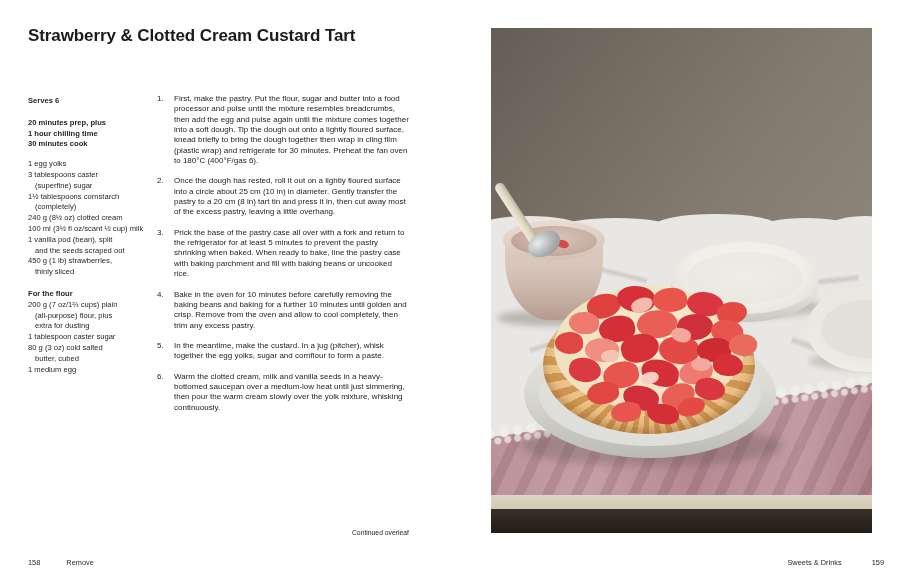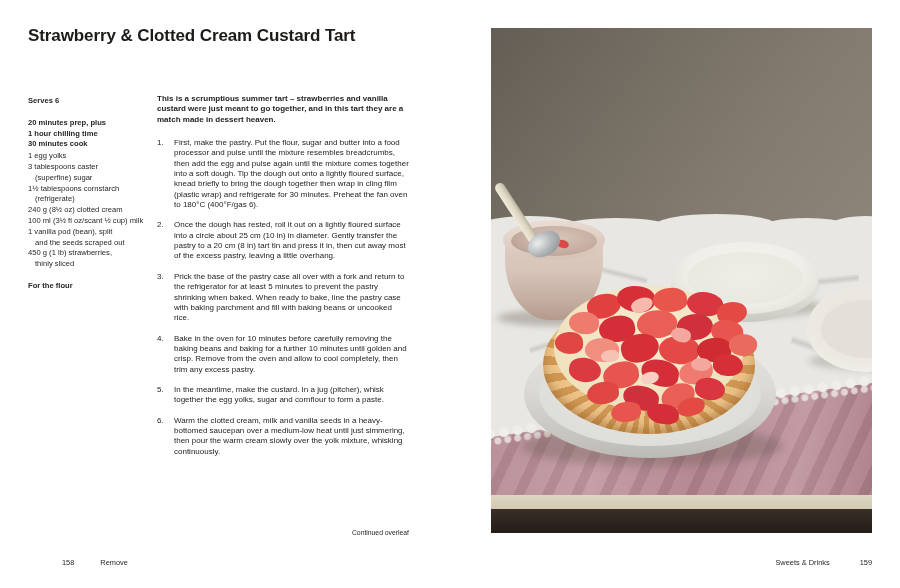--- a/index.html
+++ b/index.html
@@ -3,35 +3,35 @@
 <meta charset="utf-8">
 <style>
   html,body{margin:0;padding:0;}
   body{width:900px;height:588px;background:#ffffff;font-family:"Liberation Sans","DejaVu Sans",sans-serif;color:#221f1c;position:relative;overflow:hidden;}
   .page{position:absolute;inset:0;border-radius:30px;}
   .title{position:absolute;left:28px;top:26px;margin:0;font-size:17px;font-weight:700;letter-spacing:-0.1px;color:#1d1b18;white-space:nowrap;}
   
   .meta{position:absolute;left:28px;top:96px;width:132px;font-size:7.6px;line-height:10.8px;color:#2a2724;}
   .meta div{white-space:nowrap;}
   .serves{font-weight:700;margin-bottom:11px;}
-  .times{font-weight:700;margin-bottom:1px;}
+  .times{font-weight:700;margin-bottom:9px;}
   .iline.indent{padding-left:7px;}
   .pastry-head{font-weight:700;margin-top:11px;}
   
   .method{position:absolute;left:157px;top:94px;width:252px;font-size:8px;line-height:10.35px;color:#262320;}
   .intro{font-weight:700;margin:0 0 13px 0;}
   ol.steps{list-style:none;margin:0;padding:0;}
   li.step{display:flex;margin-bottom:10px;}
   .step-num{flex:0 0 17px;}
   .step-text{flex:1;}
   .continued{position:absolute;left:157px;top:529px;width:252px;text-align:right;font-size:6.8px;color:#2a2724;}
   
   .footer-left{position:absolute;left:28px;top:558px;font-size:7.4px;color:#2a2724;}
-  .footer-left .fnum{margin-right:26px;margin-left:34px;}
-  .footer-right{position:absolute;right:28px;top:558px;font-size:7.4px;color:#2a2724;}
+  .footer-left .fnum{margin-right:26px;}
+  .footer-right{position:absolute;right:16px;top:558px;font-size:7.4px;color:#2a2724;}
   .footer-right .fsec{margin-right:30px;}
   
   .photo{position:absolute;left:491px;top:28px;width:381px;height:505px;margin:0;overflow:hidden;background:#e8e7e3;}
   .photo div{position:absolute;}
   .wall{left:0;top:0;width:100%;height:216px;background:linear-gradient(128deg,#635e55 0%,#756e63 35%,#837b6f 65%,#8d8579 100%);}
   .cloth{left:0;top:196px;width:100%;height:276px;background:#e8e7e3;}
   .bump{background:#e8e7e3;border-radius:50%;}
   .b1{left:-12px;top:188px;width:100px;height:20px;}
   .b2{left:70px;top:190px;width:110px;height:18px;}
   .b3{left:165px;top:186px;width:120px;height:22px;}
@@ -100,33 +100,42 @@
     <div class="tline">20 minutes prep, plus</div>
         <div class="tline">1 hour chilling time</div>
         <div class="tline">30 minutes cook</div>
       </div>
     <div class="ing">
 
     <div class="iline">1 egg yolks</div>
         <div class="iline">3 tablespoons caster</div>
         <div class="iline indent">(superfine) sugar</div>
         <div class="iline">1½ tablespoons cornstarch</div>
-        <div class="iline indent">(refrigerate)</div>
+        <div class="iline indent">(completely)</div>
         <div class="iline">240 g (8½ oz) clotted cream</div>
         <div class="iline">100 ml (3½ fl oz/scant ½ cup) milk</div>
         <div class="iline">1 vanilla pod (bean), split</div>
         <div class="iline indent">and the seeds scraped out</div>
         <div class="iline">450 g (1 lb) strawberries,</div>
         <div class="iline indent">thinly sliced</div>
       </div>
     <div class="pastry-head">For the flour</div>
+    <div class="ing">
+
+    <div class="iline">200 g (7 oz/1⅔ cups) plain</div>
+        <div class="iline indent">(all-purpose) flour, plus</div>
+        <div class="iline indent">extra for dusting</div>
+        <div class="iline">1 tablespoon caster sugar</div>
+        <div class="iline">80 g (3 oz) cold salted</div>
+        <div class="iline indent">butter, cubed</div>
+        <div class="iline">1 medium egg</div>
+      </div>
   </aside>
 
   <main class="method">
-    <p class="intro">This is a scrumptious summer tart – strawberries and vanilla custard were just meant to go together, and in this tart they are a match made in dessert heaven.</p>
     <ol class="steps">
 
         <li class="step">
           <span class="step-num">1.</span>
           <span class="step-text">First, make the pastry. Put the flour, sugar and butter into a food processor and pulse until the mixture resembles breadcrumbs, then add the egg and pulse again until the mixture comes together into a soft dough. Tip the dough out onto a lightly floured surface, knead briefly to bring the dough together then wrap in cling film (plastic wrap) and refrigerate for 30 minutes. Preheat the fan oven to 180°C (400°F/gas 6).</span>
         </li>
 
         <li class="step">
           <span class="step-num">2.</span>
           <span class="step-text">Once the dough has rested, roll it out on a lightly floured surface into a circle about 25 cm (10 in) in diameter. Gently transfer the pastry to a 20 cm (8 in) tart tin and press it in, then cut away most of the excess pastry, leaving a little overhang.</span>

